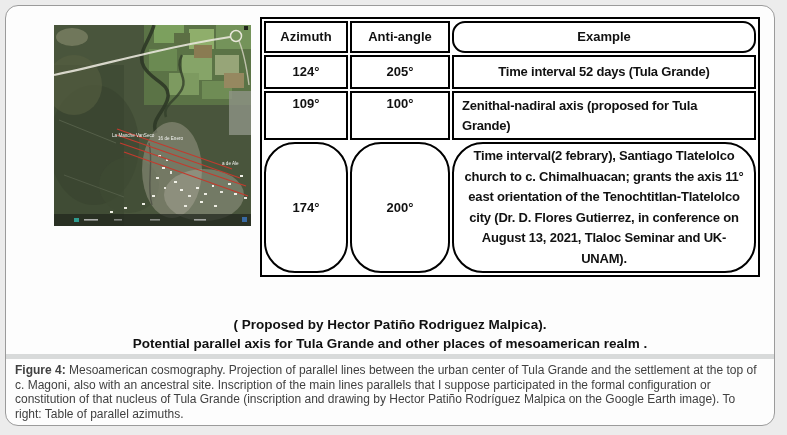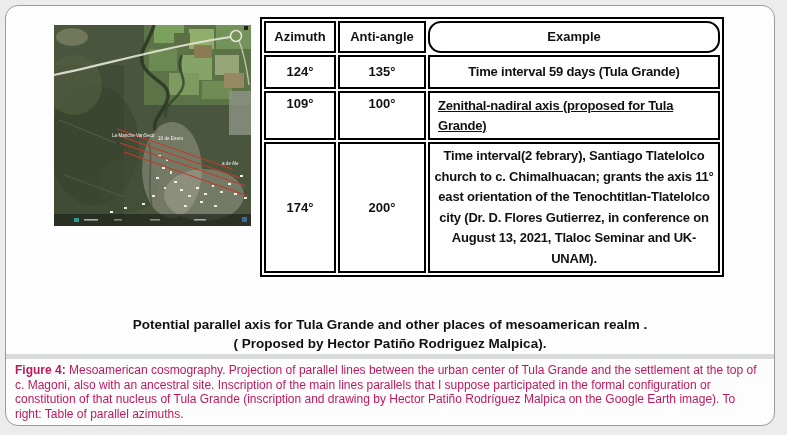--- a/index.html
+++ b/index.html
@@ -18,47 +18,47 @@
 
   table.azimuth-table{
     position:absolute;left:254px;top:11px;
     border-collapse:separate;border-spacing:2px;
     border:2px solid #000;background:#fff;
     color:#111;font-weight:bold;
   }
   .azimuth-table th,.azimuth-table td{
     border:2px solid #000;background:#fff;
     font-size:13px;line-height:1.25;
-    padding:2px 3px;text-align:center;vertical-align:middle;
+    padding:2px 9px;text-align:center;vertical-align:middle;
   }
   .azimuth-table th{height:24px;white-space:nowrap;}
   .col-az{width:62px;}
   .col-anti{width:78px;}
   .col-ex{width:282px;border-radius:13px;}
   .example{font-size:12.8px;letter-spacing:-0.2px;line-height:1.5;}
   tr.r1 td{height:26px;}
   tr.r2 td{height:40px;vertical-align:top;padding-top:3px;}
-  tr.r2 td.example{text-align:left;padding-left:8px;line-height:1.55;text-decoration:underline;}
+  tr.r2 td.example{text-align:left;padding-left:8px;line-height:1.55;}
   tr.r3 td{height:44px;}
   tr.r3 td.example{line-height:1.7;}
-  tr.r4 td{height:118px;}
+  tr.r4 td{height:118px;border-radius:31px;}
   tr.r4 td.example{line-height:1.58;}
 
   .fig-subtitle{
     position:absolute;left:0;right:0;top:309px;
     text-align:center;color:#111;
     font-weight:bold;font-size:13.5px;line-height:19px;
   }
   .divider-band{
     position:absolute;left:0;right:0;top:348px;height:5px;
     background:#d8dada;
   }
   .fig-caption{
     position:absolute;left:9px;right:16px;top:357px;
-    color:#be185d;font-size:12px;line-height:14.5px;text-align:left;
+    color:#404040;font-size:12px;line-height:14.5px;text-align:left;
   }
   .fig-caption .cap-label{font-weight:bold;}
 </style>
 </head>
 <body>
 
 <div class="card">
 
   <div class="satellite">
     <svg viewBox="0 0 197 201" xmlns="http://www.w3.org/2000/svg">
@@ -154,39 +154,39 @@
     <thead>
       <tr>
         <th class="col-az">Azimuth</th>
         <th class="col-anti">Anti-angle</th>
         <th class="col-ex">Example</th>
       </tr>
     </thead>
     <tbody>
       <tr class="r1">
         <td>124°</td>
-        <td>135°</td>
-        <td class="example">Time interval 59 days (Tula Grande)</td>
+        <td>205°</td>
+        <td class="example">Time interval 52 days (Tula Grande)</td>
       </tr>
       <tr class="r2">
         <td>109°</td>
         <td>100°</td>
         <td class="example">Zenithal-nadiral axis (proposed for Tula Grande)</td>
       </tr>
       <tr class="r4">
         <td>174°</td>
         <td>200°</td>
         <td class="example">Time interval(2 febrary), Santiago Tlatelolco church to c. Chimalhuacan; grants the axis 11° east orientation of the Tenochtitlan-Tlatelolco city (Dr. D. Flores Gutierrez, in conference on August 13, 2021, Tlaloc Seminar and UK- UNAM).</td>
       </tr>
     </tbody>
   </table>
 
   <div class="fig-subtitle">
+    <div>( Proposed by Hector Patiño Rodriguez Malpica).</div>
     <div>Potential parallel axis for Tula Grande and other places of mesoamerican realm .</div>
-    <div>( Proposed by Hector Patiño Rodriguez Malpica).</div>
   </div>
 
   <div class="divider-band"></div>
 
   <div class="fig-caption">
     <span class="cap-label">Figure 4:</span><span> Mesoamerican cosmography. Projection of parallel lines between the urban center of Tula Grande and the settlement at the top of c. Magoni, also with an ancestral site. Inscription of the main lines parallels that I suppose participated in the formal configuration or constitution of that nucleus of Tula Grande (inscription and drawing by Hector Patiño Rodríguez Malpica on the Google Earth image). To right: Table of parallel azimuths.</span>
   </div>
 
 </div>
 

